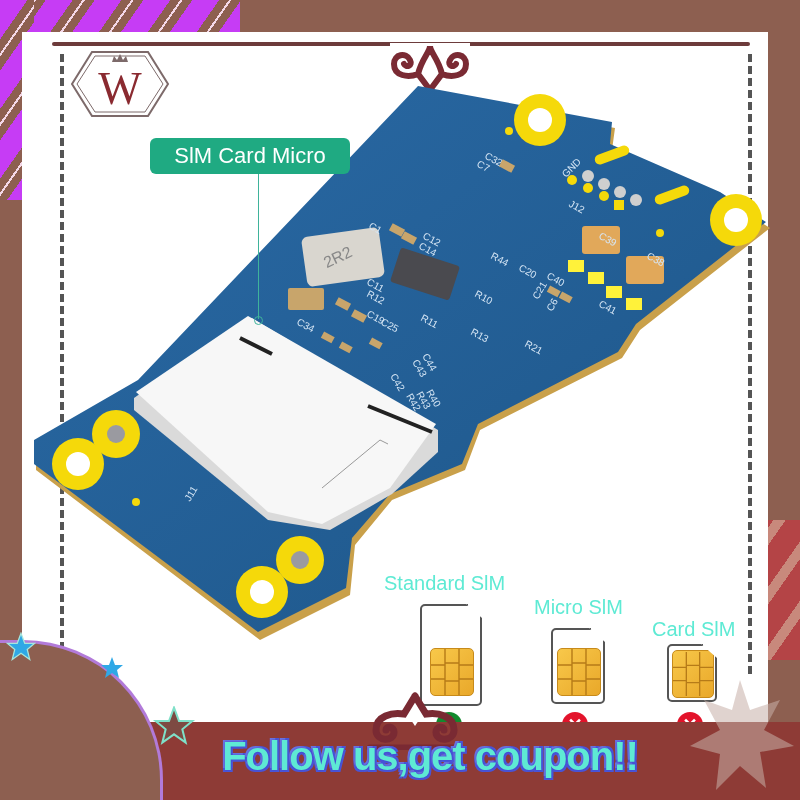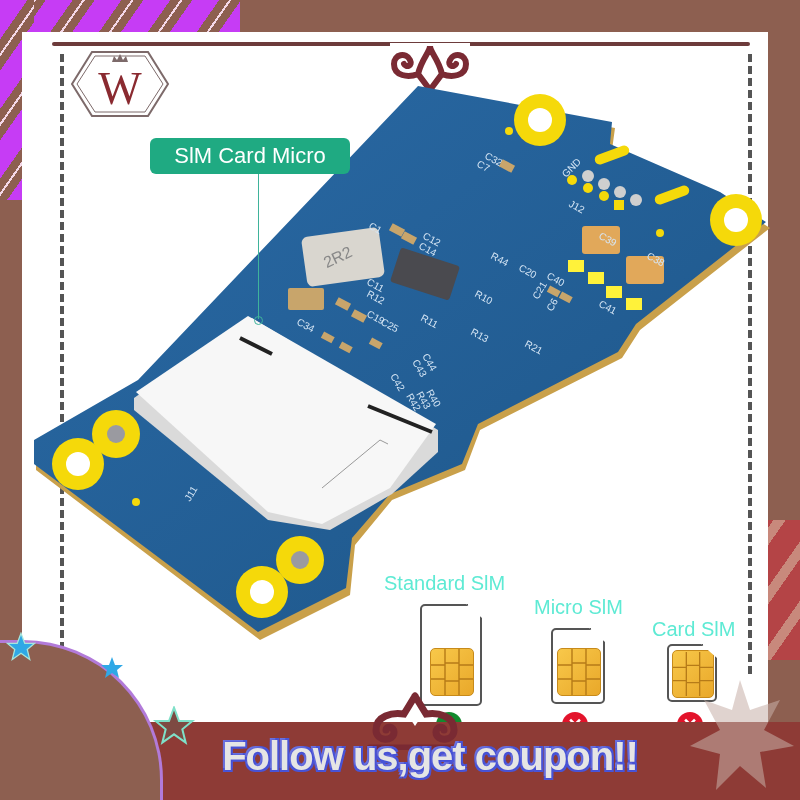--- a/index.html
+++ b/index.html
@@ -25,21 +25,21 @@
   .sim-label { position:absolute; color:#5eead4; font-size:20px; white-space:nowrap; }
   .sim-card { position:absolute; background:#fff; border:2px solid #555; border-radius:5px; }
   .sim-card::after { content:""; position:absolute; right:-2px; top:-2px; width:14px; height:14px; background:#fff; border-left:2px solid #555; transform:skewX(0); clip-path:polygon(0 0,100% 0,100% 100%); }
   .chip { position:absolute; border-radius:5px; background:linear-gradient(135deg,#f8c84a,#e9a82a); border:1px solid #c78a1a; }
   .chip svg { position:absolute; left:0; top:0; width:100%; height:100%; }
   .status { position:absolute; width:26px; height:26px; border-radius:50%; color:#fff; font-weight:bold; text-align:center; line-height:26px; font-size:18px; }
   .ok { background:#128a2e; }
   .no { background:#e3132b; }
   .bottom-band { position:absolute; left:0; top:722px; width:800px; height:78px; background:#8e3b36; }
   .bottom-blob { position:absolute; left:-20px; top:640px; width:180px; height:170px; background:#8d5f50; border-radius:0 140px 0 0; border-top:3px solid #b27ad9; border-right:3px solid #b27ad9; }
-  .coupon { position:absolute; left:200px; top:726px; width:460px; height:60px; color:#e5e5e5; font-size:40px; font-weight:bold; text-align:center; line-height:60px;
+  .coupon { position:absolute; left:200px; top:726px; width:460px; height:60px; color:#5eead4; font-size:40px; font-weight:bold; text-align:center; line-height:60px;
     text-shadow: 0 0 2px #3a3fc9, 2px 2px 0 #4a56d8, -2px -2px 0 #6b73e0, 2px -2px 0 #4a56d8, -2px 2px 0 #4a56d8; letter-spacing:-1px; }
   .star { position:absolute; }
   .leaf { position:absolute; left:690px; top:670px; width:110px; height:130px; opacity:0.55; }
 </style>
 </head>
 <body>
 
 <div class="frame-outer"></div>
 <div class="stripes"></div>
 <div class="stripes-left"></div>

